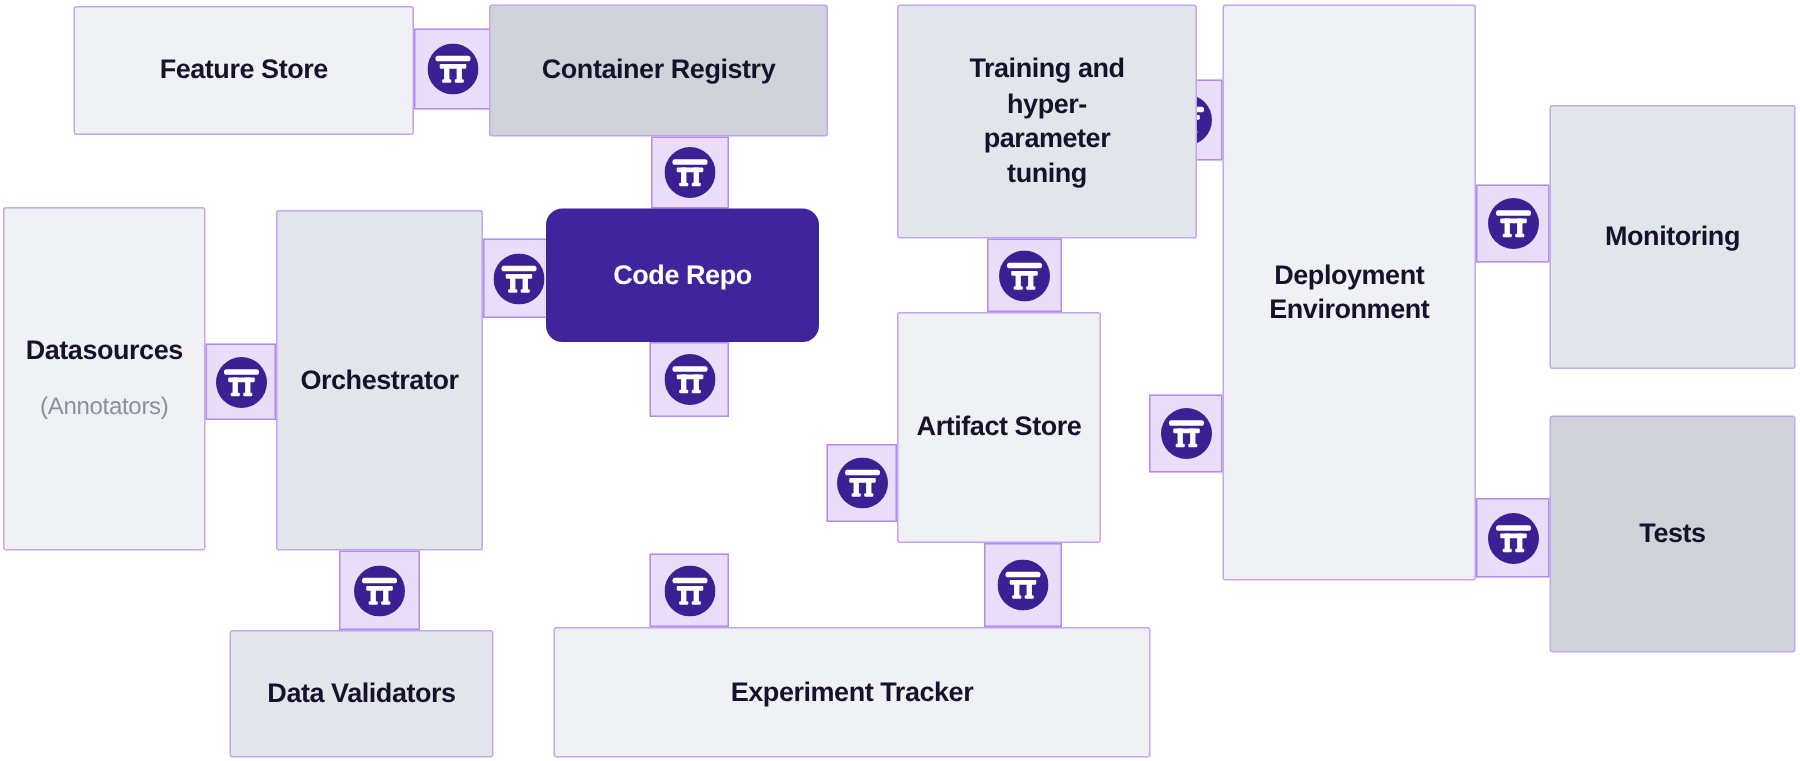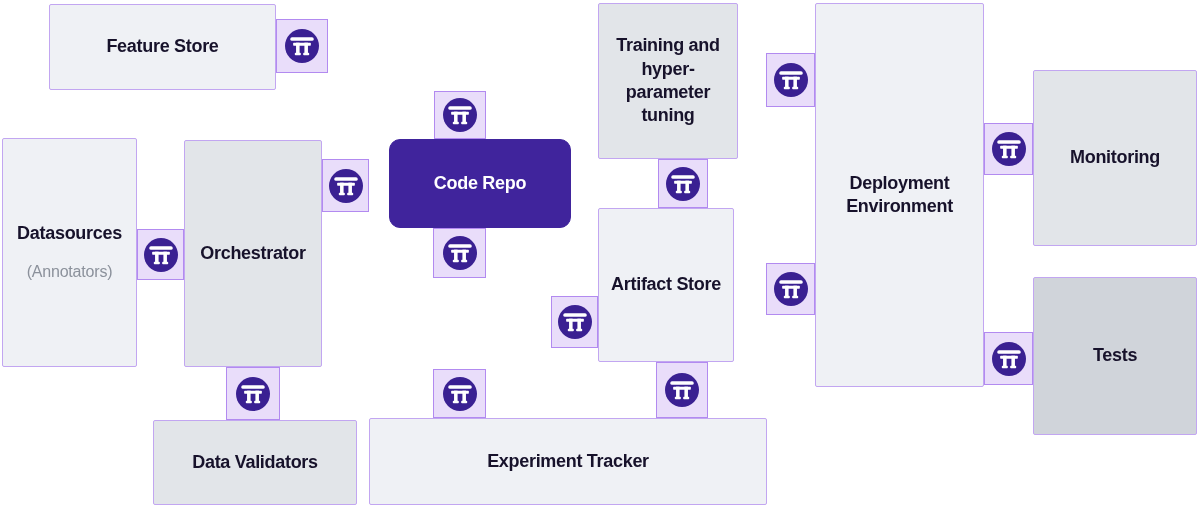--- a/index.html
+++ b/index.html
@@ -242,49 +242,52 @@
           <rect x="27.4" y="19.3" width="5" height="16.2"></rect>
           <rect x="13.8" y="33.7" width="8.6" height="3.2" rx="1.2"></rect>
           <rect x="25.6" y="33.7" width="8.6" height="3.2" rx="1.2"></rect>
         </g>
       </svg>
   </div>
 
   <div class="node v-offwhite" style="left:49px;top:4px;width:227px;height:86px;">
     <span class="label">Feature Store</span>
   </div>
-  <div class="node v-gray-light" style="left:598px;top:3px;width:140px;height:156px;">
+  <div class="node v-gray-dark" style="left:326px;top:3px;width:226px;height:88px;">
+    <span class="label">Container Registry</span>
+  </div>
+  <div class="node v-gray-light" style="left:598px;top:3px;width:200px;height:156px;">
     <span class="label">Training and
 hyper-
 parameter
 tuning</span>
   </div>
   <div class="node v-offwhite" style="left:815px;top:3px;width:169px;height:384px;">
     <span class="label">Deployment
 Environment</span>
   </div>
   <div class="node v-gray-light" style="left:1033px;top:70px;width:164px;height:176px;">
     <span class="label">Monitoring</span>
   </div>
   <div class="node v-gray-dark" style="left:1033px;top:277px;width:164px;height:158px;">
     <span class="label">Tests</span>
   </div>
-  <div class="node v-purple" style="left:389px;top:139px;width:182px;height:89px;">
+  <div class="node v-purple" style="left:364px;top:139px;width:182px;height:89px;">
     <span class="label">Code Repo</span>
   </div>
   <div class="node v-offwhite" style="left:2px;top:138px;width:135px;height:229px;">
     <span class="label">Datasources</span>
     <span class="sub" style="margin-top:16px;">(Annotators)</span>
   </div>
   <div class="node v-gray-light" style="left:184px;top:140px;width:138px;height:227px;">
     <span class="label">Orchestrator</span>
   </div>
   <div class="node v-offwhite" style="left:598px;top:208px;width:136px;height:154px;">
     <span class="label">Artifact Store</span>
   </div>
-  <div class="node v-gray-light" style="left:153px;top:420px;width:204px;height:85px;">
+  <div class="node v-gray-light" style="left:153px;top:420px;width:176px;height:85px;">
     <span class="label">Data Validators</span>
   </div>
   <div class="node v-offwhite" style="left:369px;top:418px;width:398px;height:87px;">
     <span class="label">Experiment Tracker</span>
   </div>
 
 </div>
 
 </body></html>

